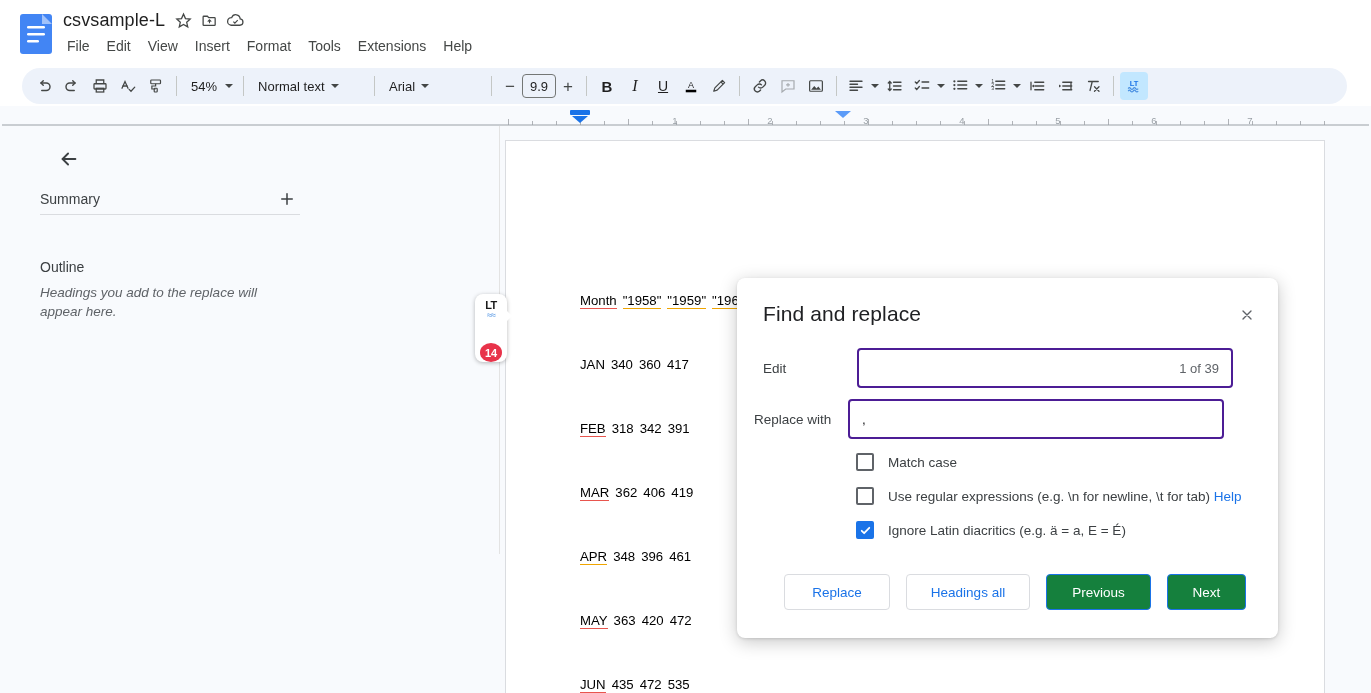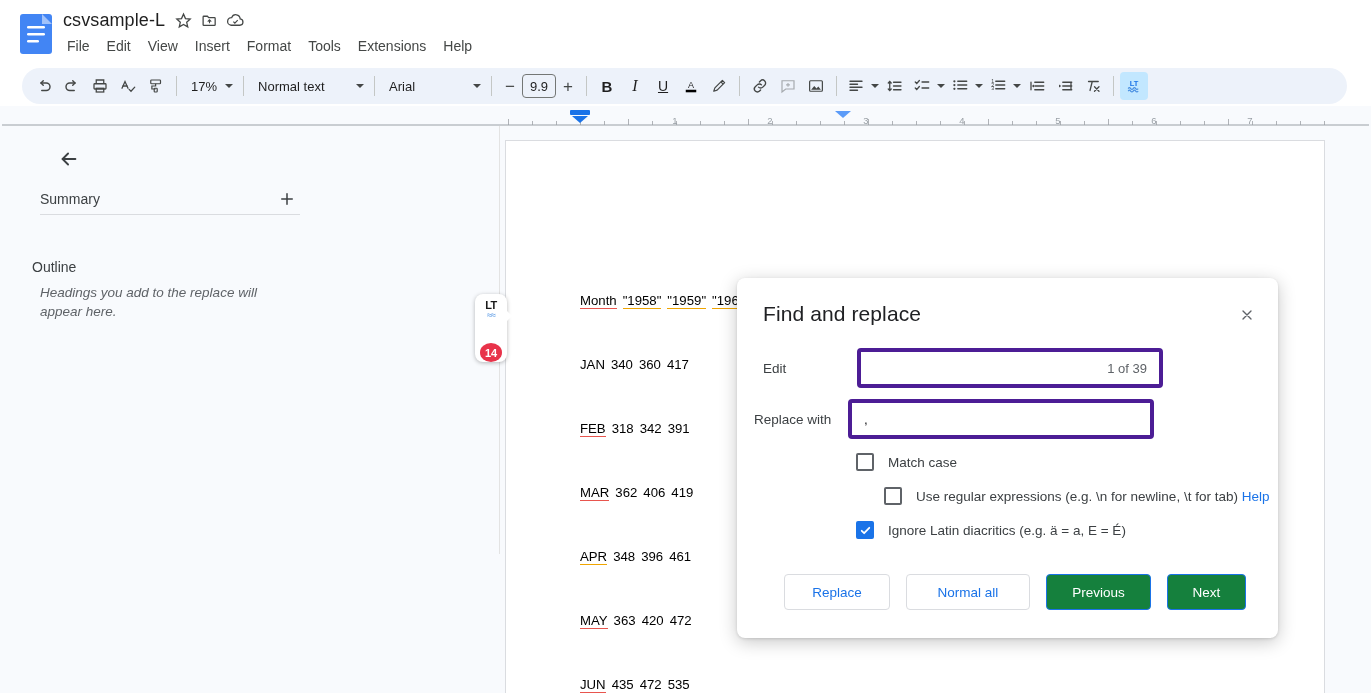--- a/index.html
+++ b/index.html
@@ -51,21 +51,21 @@
   }
   .tb.active { background: #c2e7ff; }
   .tb-sep {
     width: 1px; height: 20px; background: #c4c7c5; margin: 0 6px; flex: 0 0 auto;
   }
   .tb-zoom {
     display:flex; align-items:center; gap:2px; height: 28px; padding: 0 4px 0 8px;
     border-radius: 4px; cursor: pointer; font-size: 13px; color: #1f1f1f;
   }
   .tb-dd {
-    display:flex; align-items:center; justify-content: space-between; height: 28px;
+    display:flex; align-items:center; height: 28px;
     border-radius: 4px; cursor: pointer; font-size: 13px; color: #1f1f1f; padding: 0 4px 0 8px;
   }
   .caret {
     width:0;height:0;border-left:4px solid transparent;border-right:4px solid transparent;
     border-top:4px solid #444746; margin-left: 6px;
   }
   .fontsize-box {
     width: 34px; height: 24px; border: 1px solid #747775; border-radius: 4px;
     display:flex; align-items:center; justify-content:center;
     font-size: 13px; color: #1f1f1f; background: #edf2fa; cursor: text;
@@ -105,21 +105,21 @@
   }
   .summary-label { font-size: 14px; color: #3c4043; }
   .plus-btn {
     width: 26px;height:26px;border-radius:50%;display:flex;align-items:center;justify-content:center;
     cursor:pointer; color:#3c4043;
   }
   .summary-rule {
     position:absolute; left:20px; top:88px; width:260px; height:1px; background:#dadce0;
   }
   .outline-label {
-    position:absolute; left:12px; top:133px; font-size:14px; color:#3c4043;
+    position:absolute; left:20px; top:133px; font-size:14px; color:#3c4043;
   }
   .outline-hint {
     position:absolute; left:20px; top:157px; width: 250px;
     font-size:13.5px; color:#5f6368; font-style: italic; line-height: 19px;
   }
 
   
   .page {
     position: absolute; left: 505px; top: 14px; width: 820px; height: 553px;
     background: #ffffff; border: 1px solid #dadce0; border-bottom: none;
@@ -165,21 +165,21 @@
     position:absolute; left: 26px; top: 24px; font-size: 21px; color: #202124; letter-spacing:.1px;
   }
   .dlg-close {
     position:absolute; right: 16px; top: 22px; width: 30px; height: 30px;
     display:flex;align-items:center;justify-content:center;border-radius:50%;cursor:pointer;
     color:#5f6368; font-size:17px; line-height:1;
   }
   .fld-row { position:absolute; display:flex; align-items:center; }
   .fld-label { font-size: 13.5px; color:#3c4043; }
   .fld-box {
-    width: 306px; height: 40px; border: 4px solid #4c1d95; border-radius: 4px;
+    width: 376px; height: 40px; border: 2px solid #4c1d95; border-radius: 4px;
     display:flex; align-items:center; padding: 0 12px; background:#fff; cursor:text;
     font-size: 13.5px; color:#202124;
   }
   .fld-count { margin-left: auto; font-size: 13px; color:#5f6368; }
   .cb-row { position:absolute; display:flex; align-items:center; gap: 14px; }
   .cb {
     width: 18px; height: 18px; border: 2px solid #5f6368; border-radius: 2px;
     background:#fff; cursor:pointer; flex:0 0 auto;
   }
   .cb.checked {
@@ -276,21 +276,21 @@
       <svg width="18" height="18" viewBox="0 0 24 24" fill="none" stroke="#444746" stroke-width="1.6">
         <rect x="5" y="4" width="13" height="5" rx="1"></rect>
           <path d="M11.5 9v3h-5v4h5"></path>
         <rect x="9.6" y="15" width="4" height="5" rx="1"></rect>
       </svg>
     </div>
 
     <div class="tb-sep"></div>
 
     <div class="tb-zoom">
-      <span>17%</span>
+      <span>54%</span>
       <span class="caret"></span>
     </div>
 
     <div class="tb-sep"></div>
 
     <div class="tb-dd" style="width:118px">
       <span>Normal text</span>
       <span class="caret"></span>
     </div>
 
@@ -567,34 +567,34 @@
     <div class="fld-box">
       <span>,</span>
     </div>
   </div>
 
   <div class="cb-row" style="left:119px; top:175px;">
     <span class="cb"></span>
     <span class="cb-label">Match case</span>
   </div>
 
-  <div class="cb-row" style="left:119px; top:209px;margin-left:28px;">
+  <div class="cb-row" style="left:119px; top:209px;">
     <span class="cb"></span>
     <span class="cb-label"><span>Use regular expressions (e.g. \n for newline, \t for tab)</span> <span class="cb-help">Help</span></span>
   </div>
 
   <div class="cb-row" style="left:119px; top:243px;">
     <span class="cb checked">
       <svg width="13" height="13" viewBox="0 0 24 24" stroke="#ffffff" stroke-width="3.2" fill="none" stroke-linecap="round" stroke-linejoin="round">
         <path d="M5 12.5l4.5 4.5L19 7"></path>
       </svg>
     </span>
     <span class="cb-label">Ignore Latin diacritics (e.g. ä = a, E = É)</span>
   </div>
 
 </div>
 
 <div class="dlg-actions">
   <div class="btn btn-outline" style="width:106px">Replace</div>
-  <div class="btn btn-outline" style="width:124px">Normal all</div>
+  <div class="btn btn-outline" style="width:124px">Headings all</div>
   <div class="btn btn-filled" style="width:105px">Previous</div>
   <div class="btn btn-filled" style="width:79px">Next</div>
 </div>
 
 </body></html>

